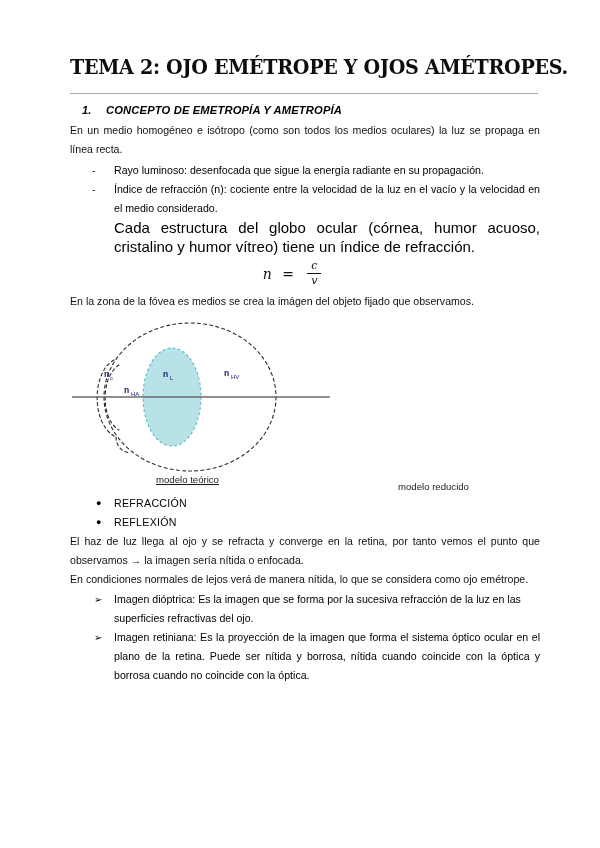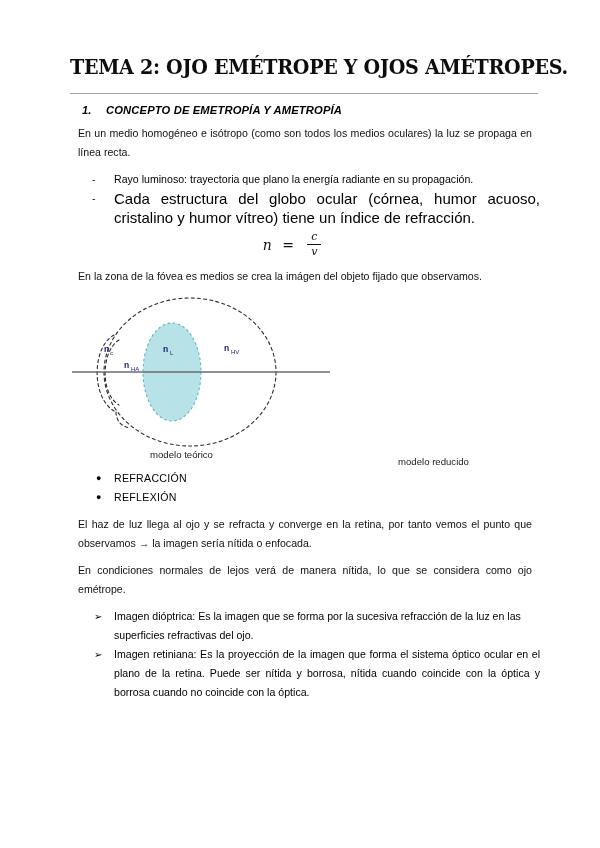--- a/index.html
+++ b/index.html
@@ -57,21 +57,21 @@
     font-weight: bold;
     margin: 0 0 5px 0;
     padding-left: 36px;
     letter-spacing: 0.15px;
   }
 
   
   p.body {
     font-size: 10.6px;
     line-height: 19px;
-    margin: 8px;
+    margin: 0;
     text-align: justify;
     color: #111;
   }
 
   
   ul.dashlist { list-style: none; margin: 2px 0 0 0; padding: 0; }
   ul.dashlist > li {
     position: relative;
     padding-left: 44px;
     font-size: 10.6px;
@@ -125,21 +125,21 @@
   }
   .eye-svg { position: absolute; left: 2px; top: 0; }
 
   .captions {
     position: relative;
     height: 18px;
     margin-top: -6px;
     font-size: 9.6px;
     color: #1a1a1a;
   }
-  .captions .cap-left  { position: absolute; left: 80px;  top: 0; }
+  .captions .cap-left  { position: absolute; left: 86px;  top: 0; text-decoration: underline; }
   .captions .cap-right { position: absolute; left: 328px; top: 7px; }
 
   
   ul.dotlist { list-style: none; margin: 2px 0 0 0; padding: 0; }
   ul.dotlist > li {
     position: relative;
     padding-left: 44px;
     font-size: 10.6px;
     line-height: 19px;
     letter-spacing: 0.3px;
@@ -178,24 +178,25 @@
   <div class="h-num">
     <span class="numlabel">1.</span><span>CONCEPTO DE EMETROPÍA Y AMETROPÍA</span>
   </div>
 
 
   <p class="body">En un medio homogéneo e isótropo (como son todos los medios oculares) la luz se propaga en línea recta.</p>
 
   <ul class="dashlist">
     <li>
       <span class="dash">-</span>
-      <span>Rayo luminoso: trayectoria que plano la energía radiante en su propagación.</span>
+      <span>Rayo luminoso: desenfocada que sigue la energía radiante en su propagación.</span>
     </li>
     <li>
       <span class="dash">-</span>
+      <span>Índice de refracción (n): cociente entre la velocidad de la luz en el vacío y la velocidad en el medio considerado.</span>
     </li>
   </ul>
 
   <div class="cont-indent">Cada estructura del globo ocular (córnea, humor acuoso, cristalino y humor vítreo) tiene un índice de refracción.</div>
 
   <div class="formula-wrap">
     <span class="formula">
       <span>n</span>
       <span style="margin:0 6px;">=</span>
       <span class="frac">

